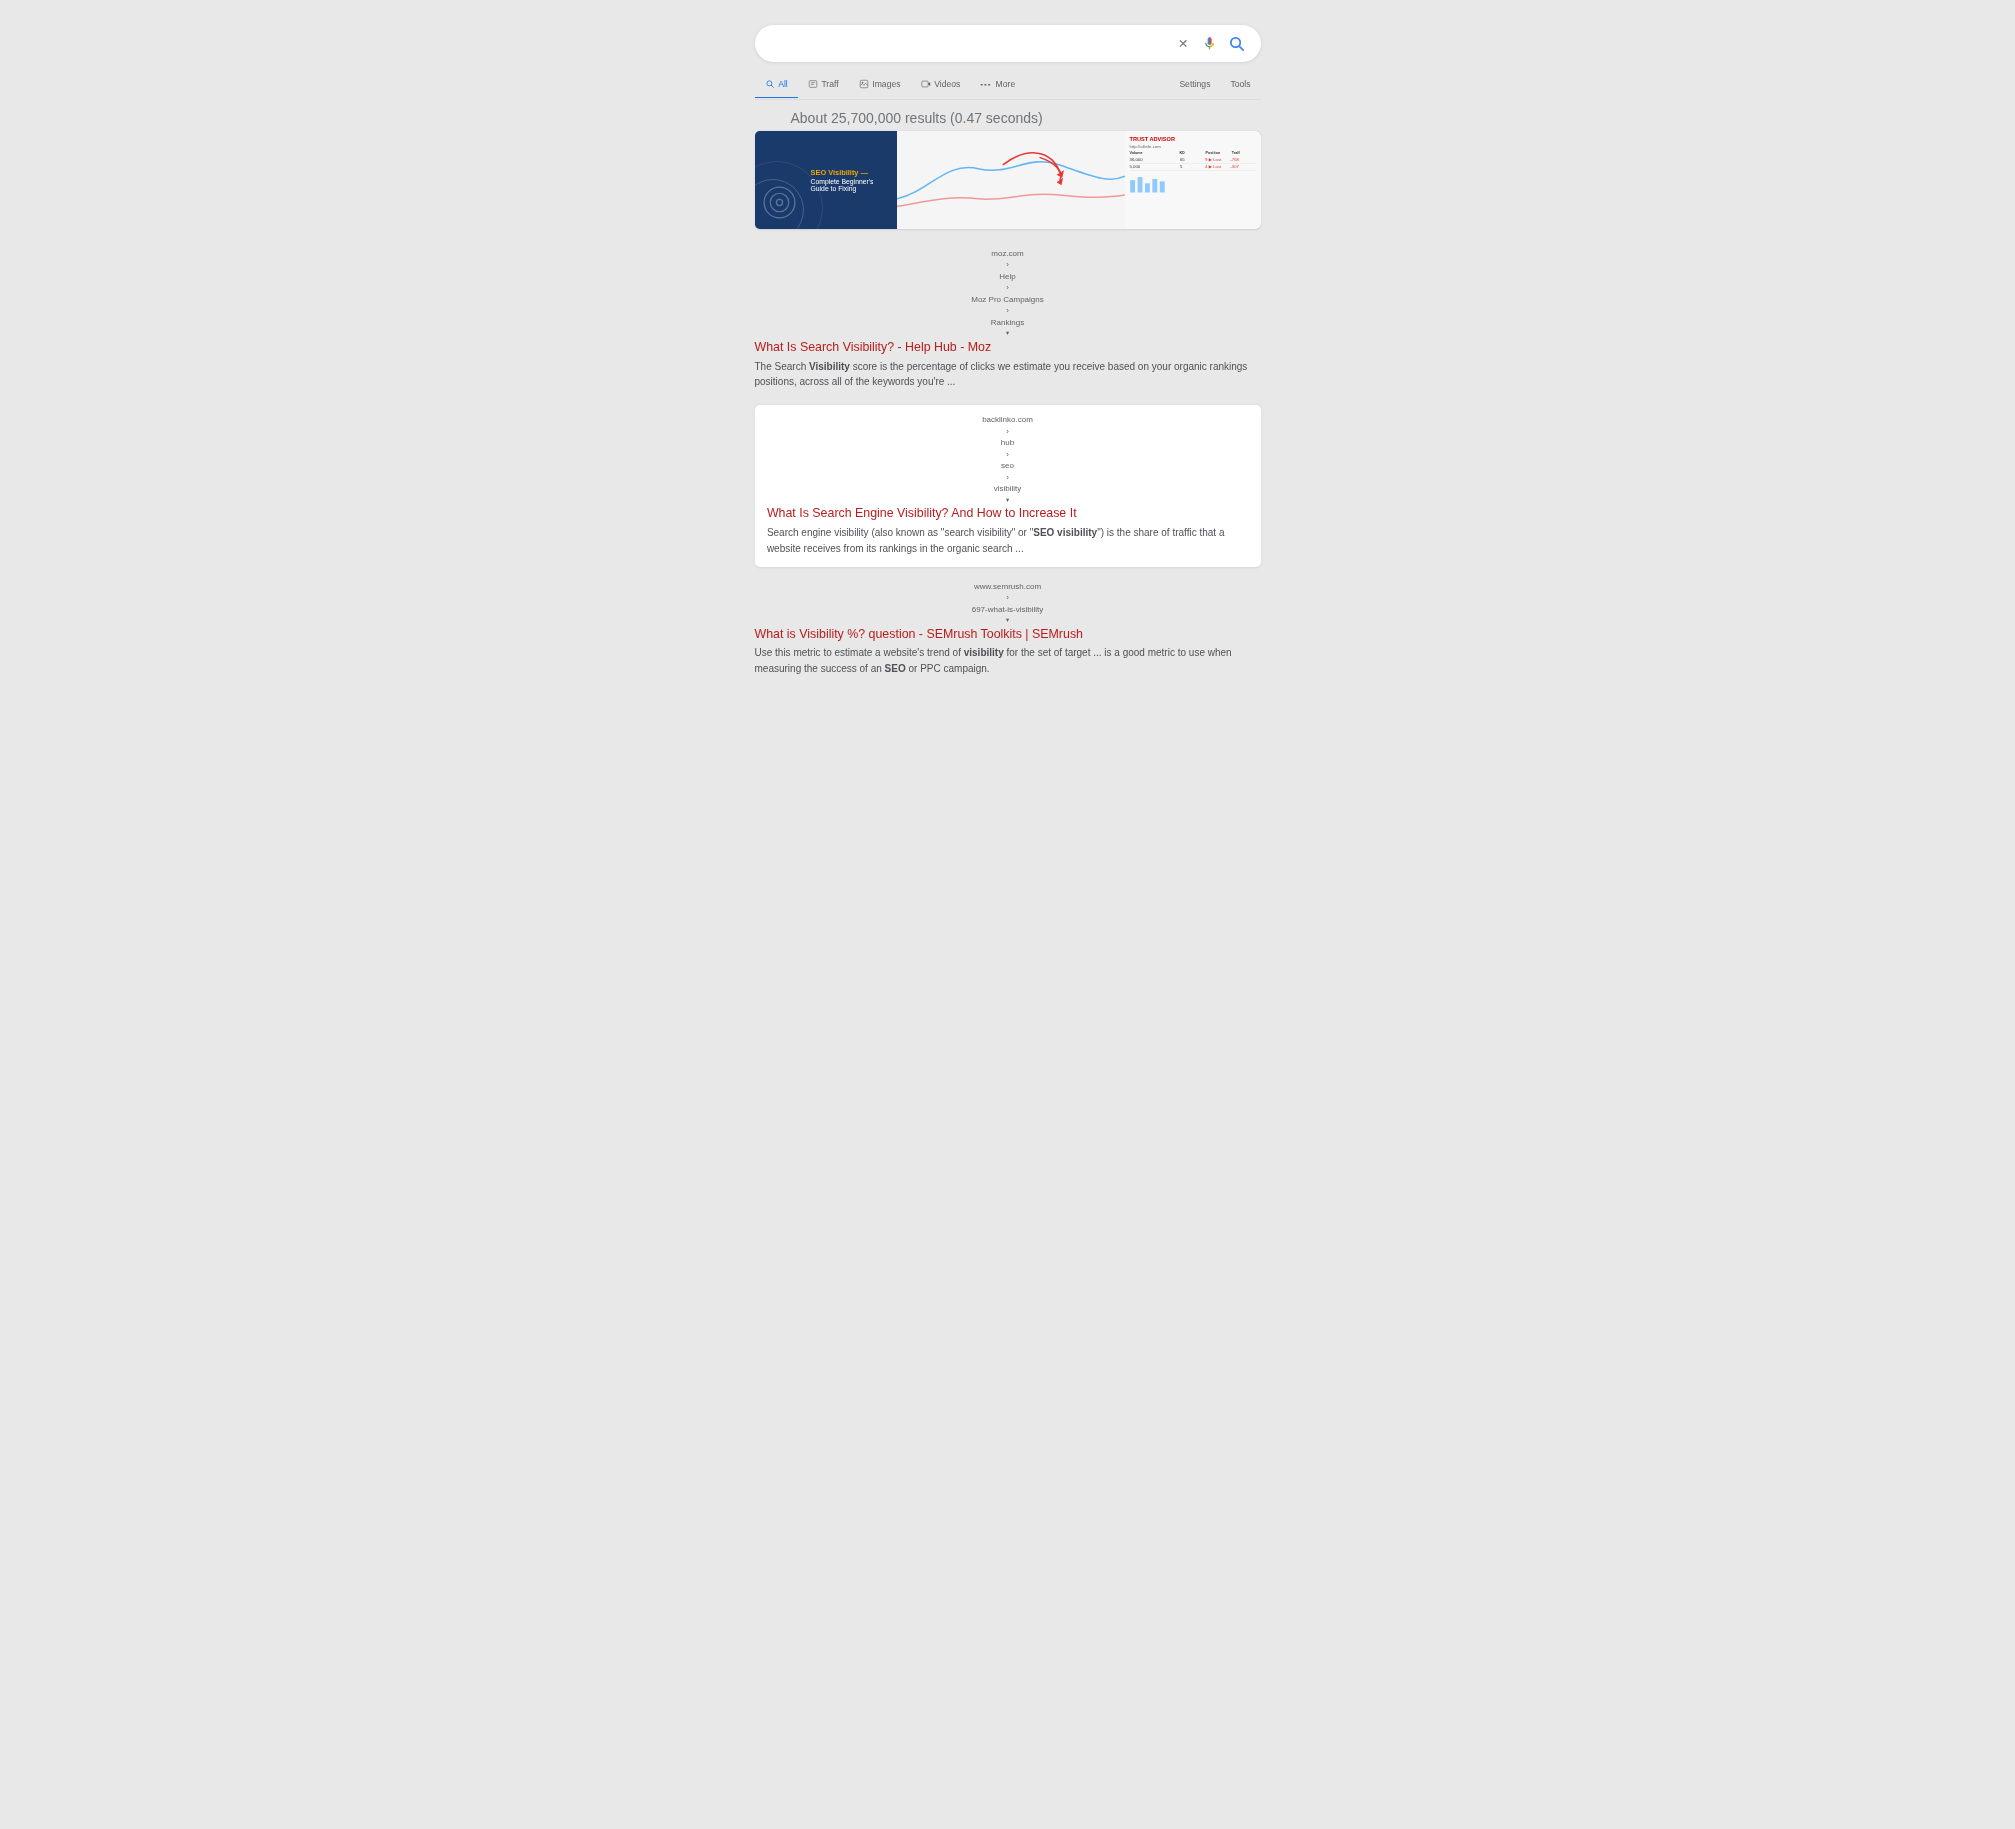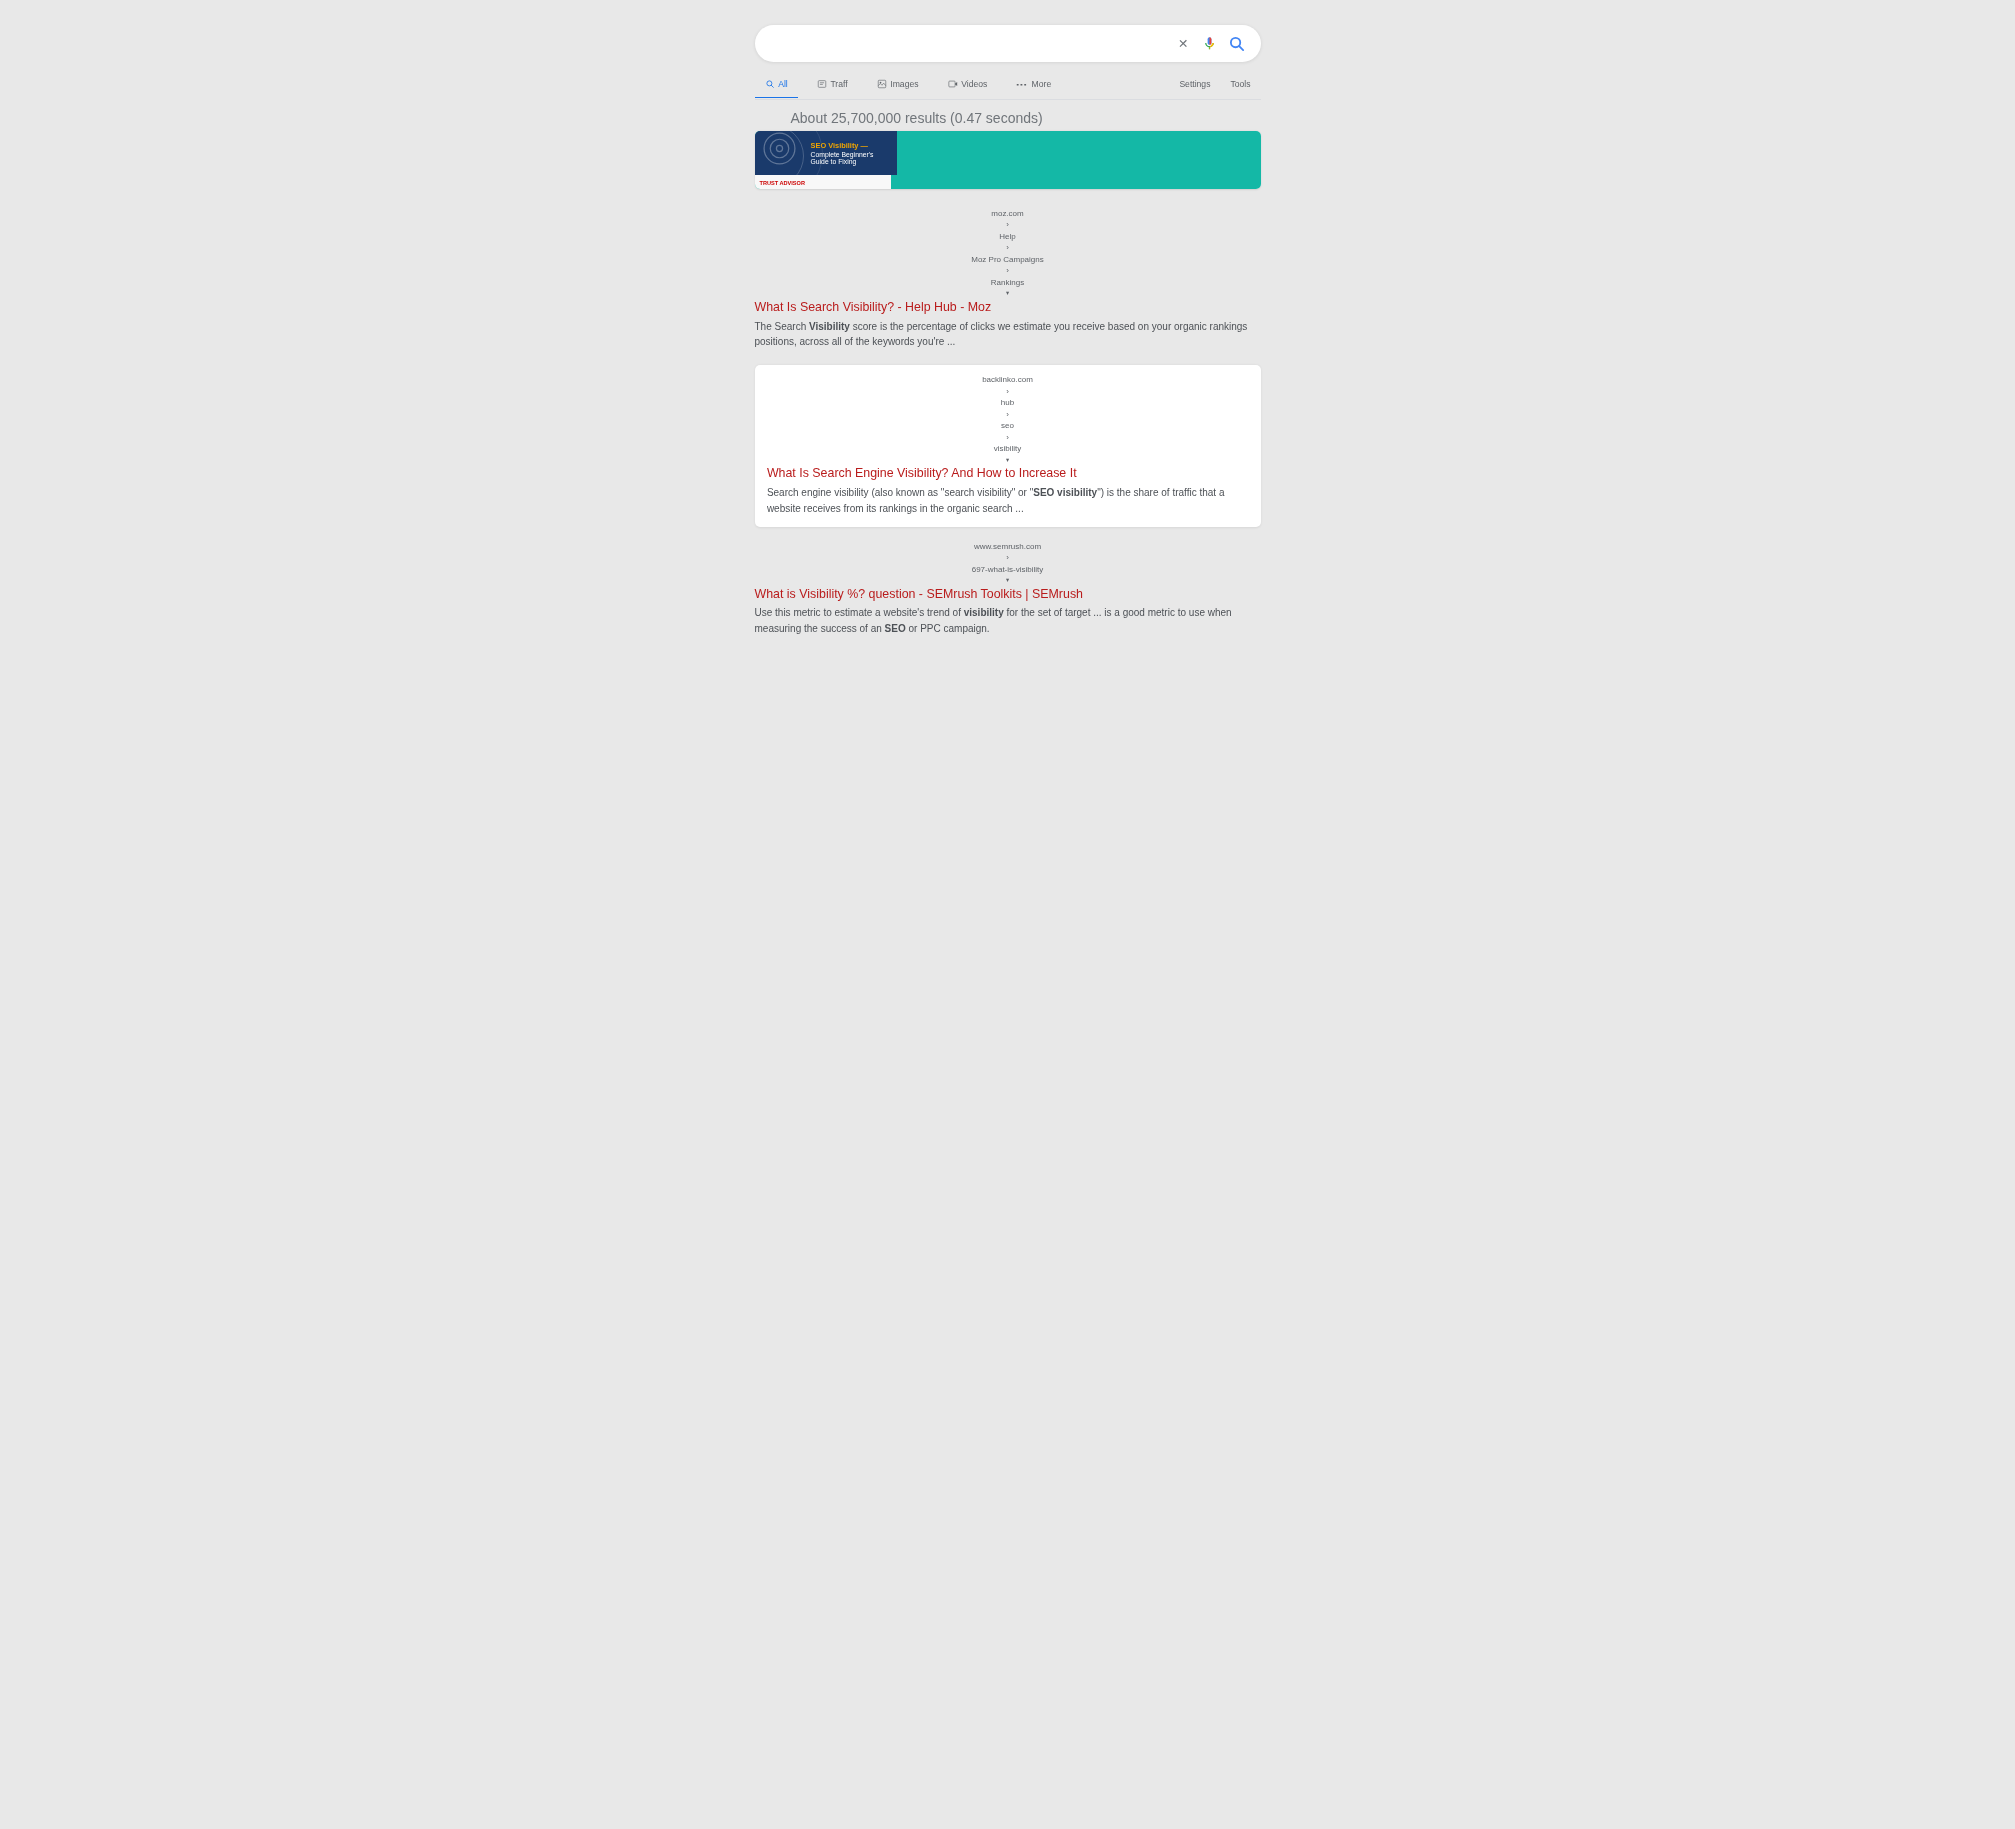--- a/index.html
+++ b/index.html
@@ -72,21 +72,21 @@
       height: 15px;
     }
 
     
     .nav-tabs {
       display: flex;
       align-items: center;
       padding: 2.5px 0 0 0;
       border-bottom: 0.6px solid #dadce0;
       background: #e8e8e8;
-      gap: 9px;
+      gap: 0;
     }
 
     .nav-tab {
       display: flex;
       align-items: center;
       gap: 3.7px;
       padding: 7.4px 10px;
       font-size: 8.6px;
       color: #5f6368;
       cursor: pointer;
@@ -123,24 +123,23 @@
     .featured-card {
       background: white;
       border-radius: 5px;
       overflow: hidden;
       margin-bottom: 10px;
       box-shadow: 0 0.6px 1.9px rgba(0,0,0,0.1);
     }
 
     .featured-images {
       display: flex;
-      height: 58px;
+      height: 98px;
       overflow: hidden;
       background: #14b8a6;
-      flex-direction: column;
     }
 
     .featured-img-1 {
       width: 142px;
       background: #1a3a6b;
       display: flex;
       align-items: center;
       justify-content: center;
       flex-shrink: 0;
       position: relative;

